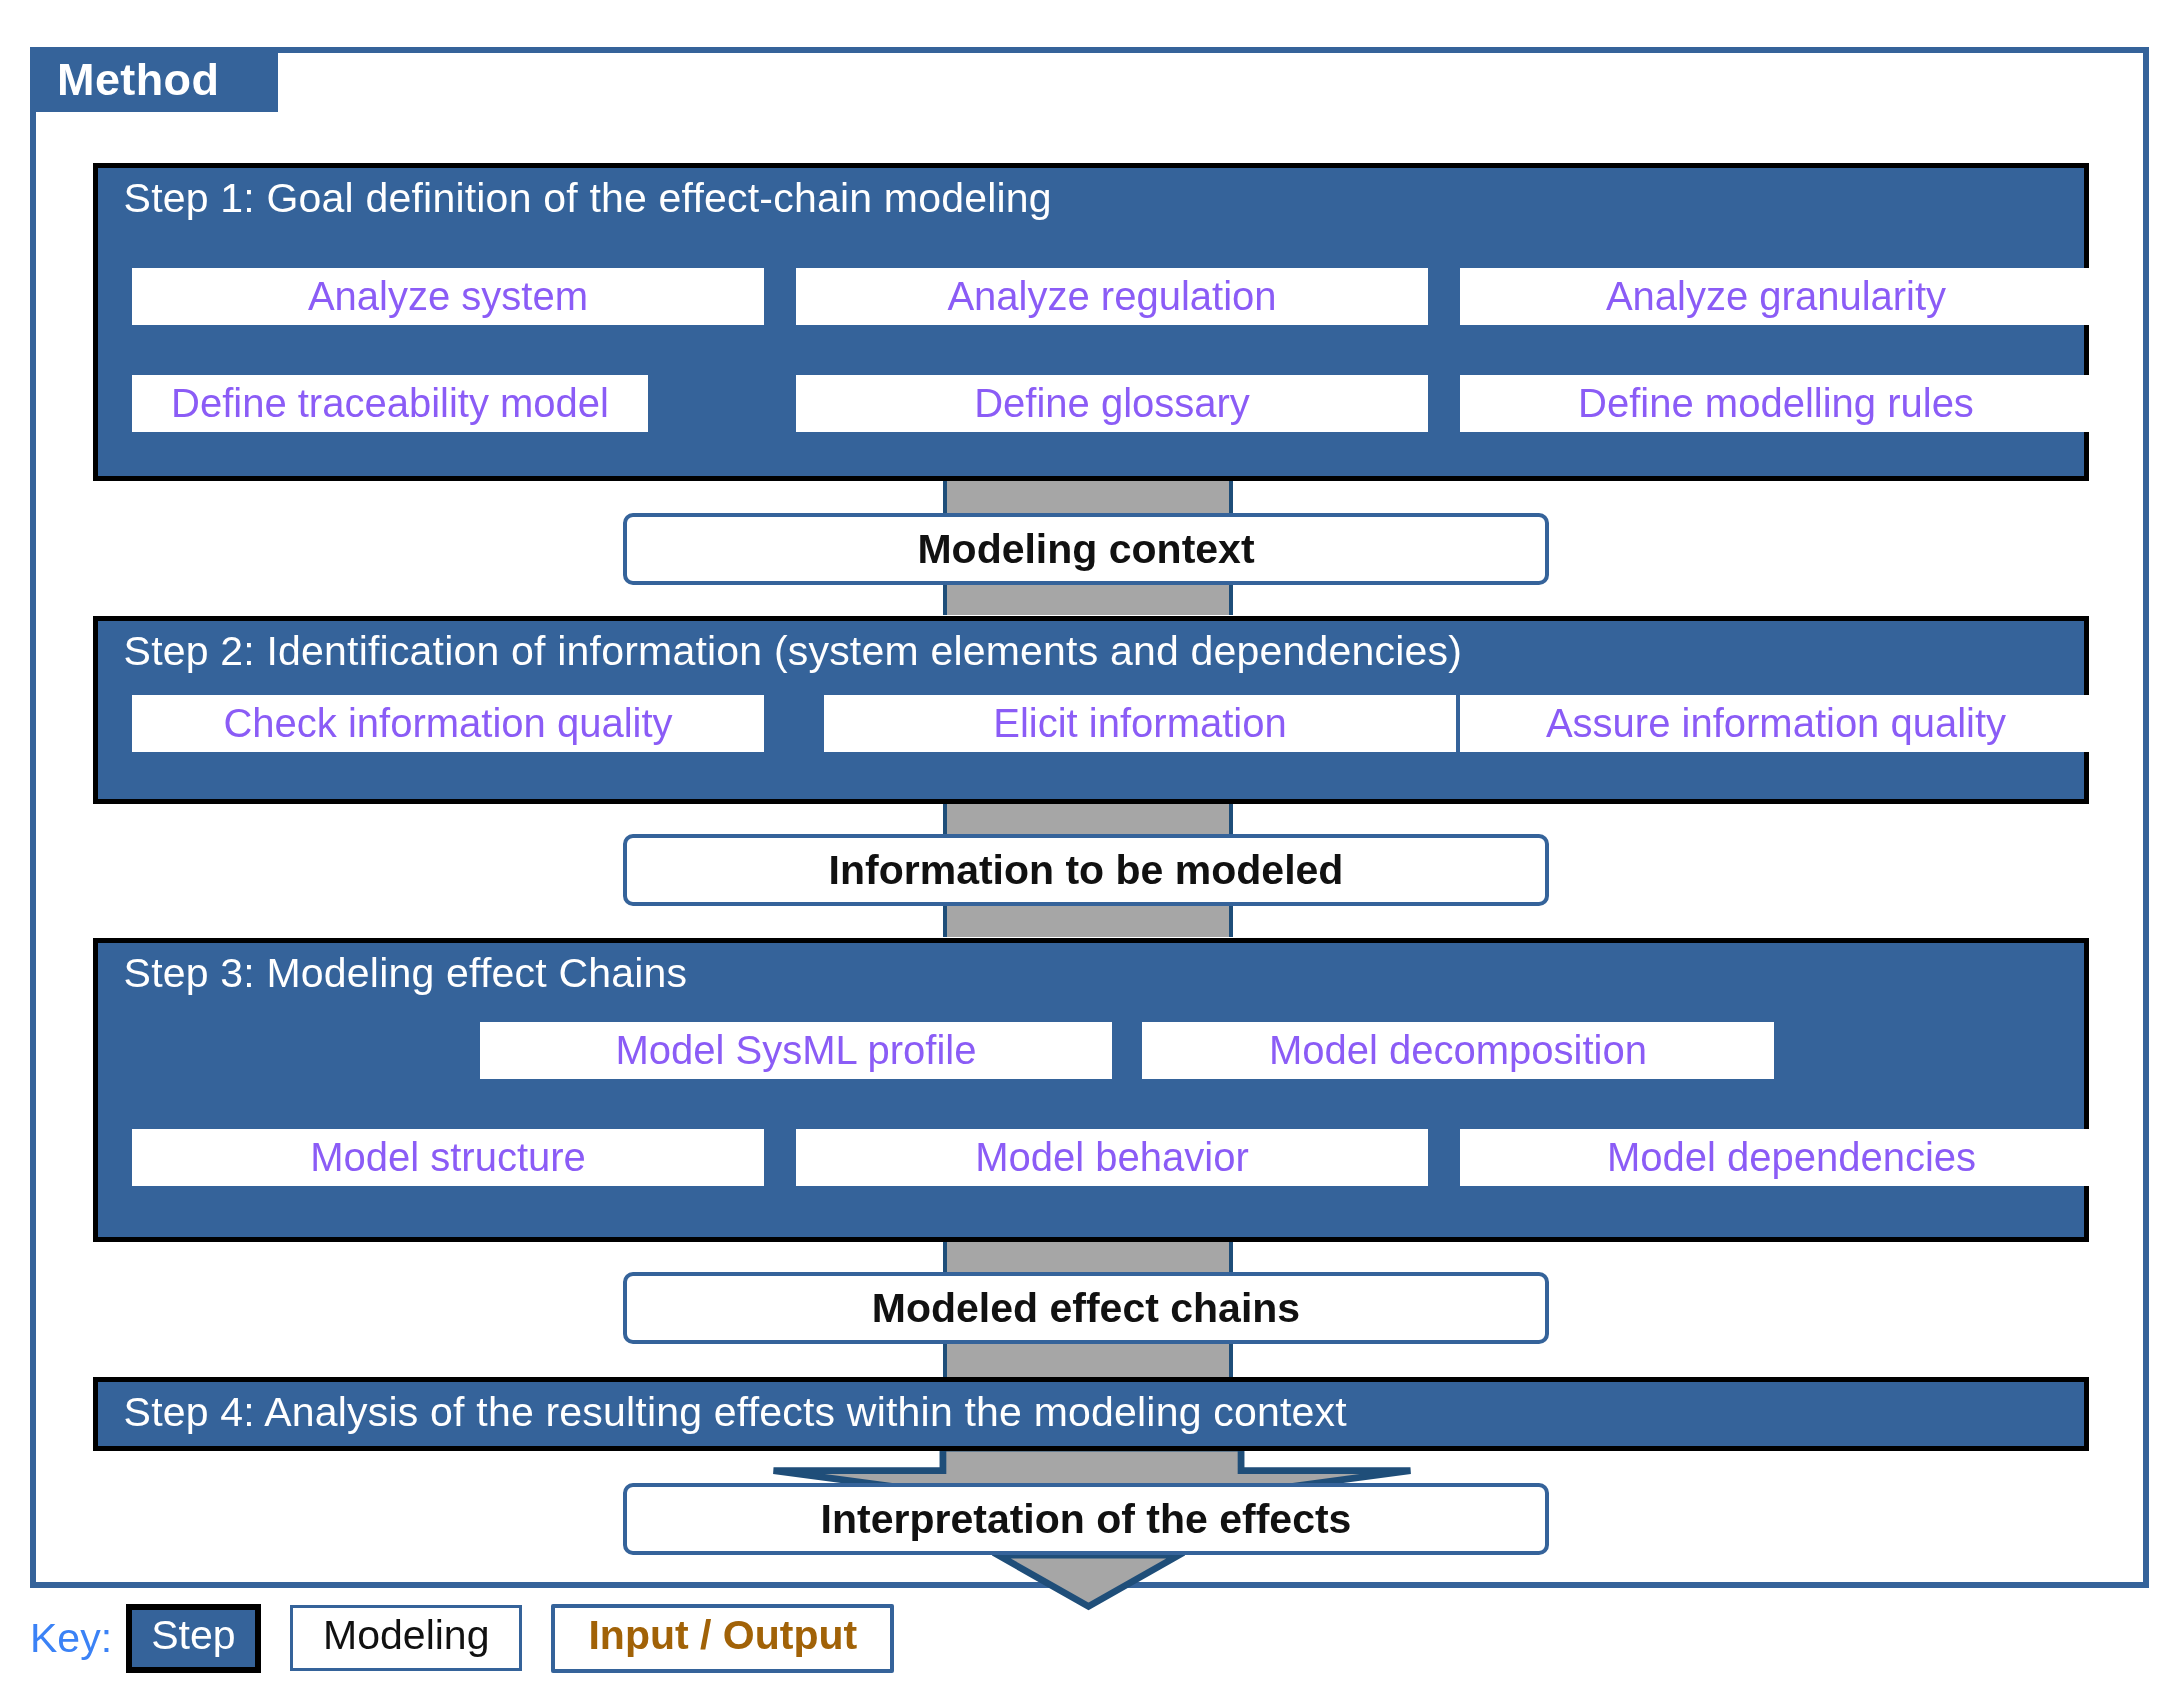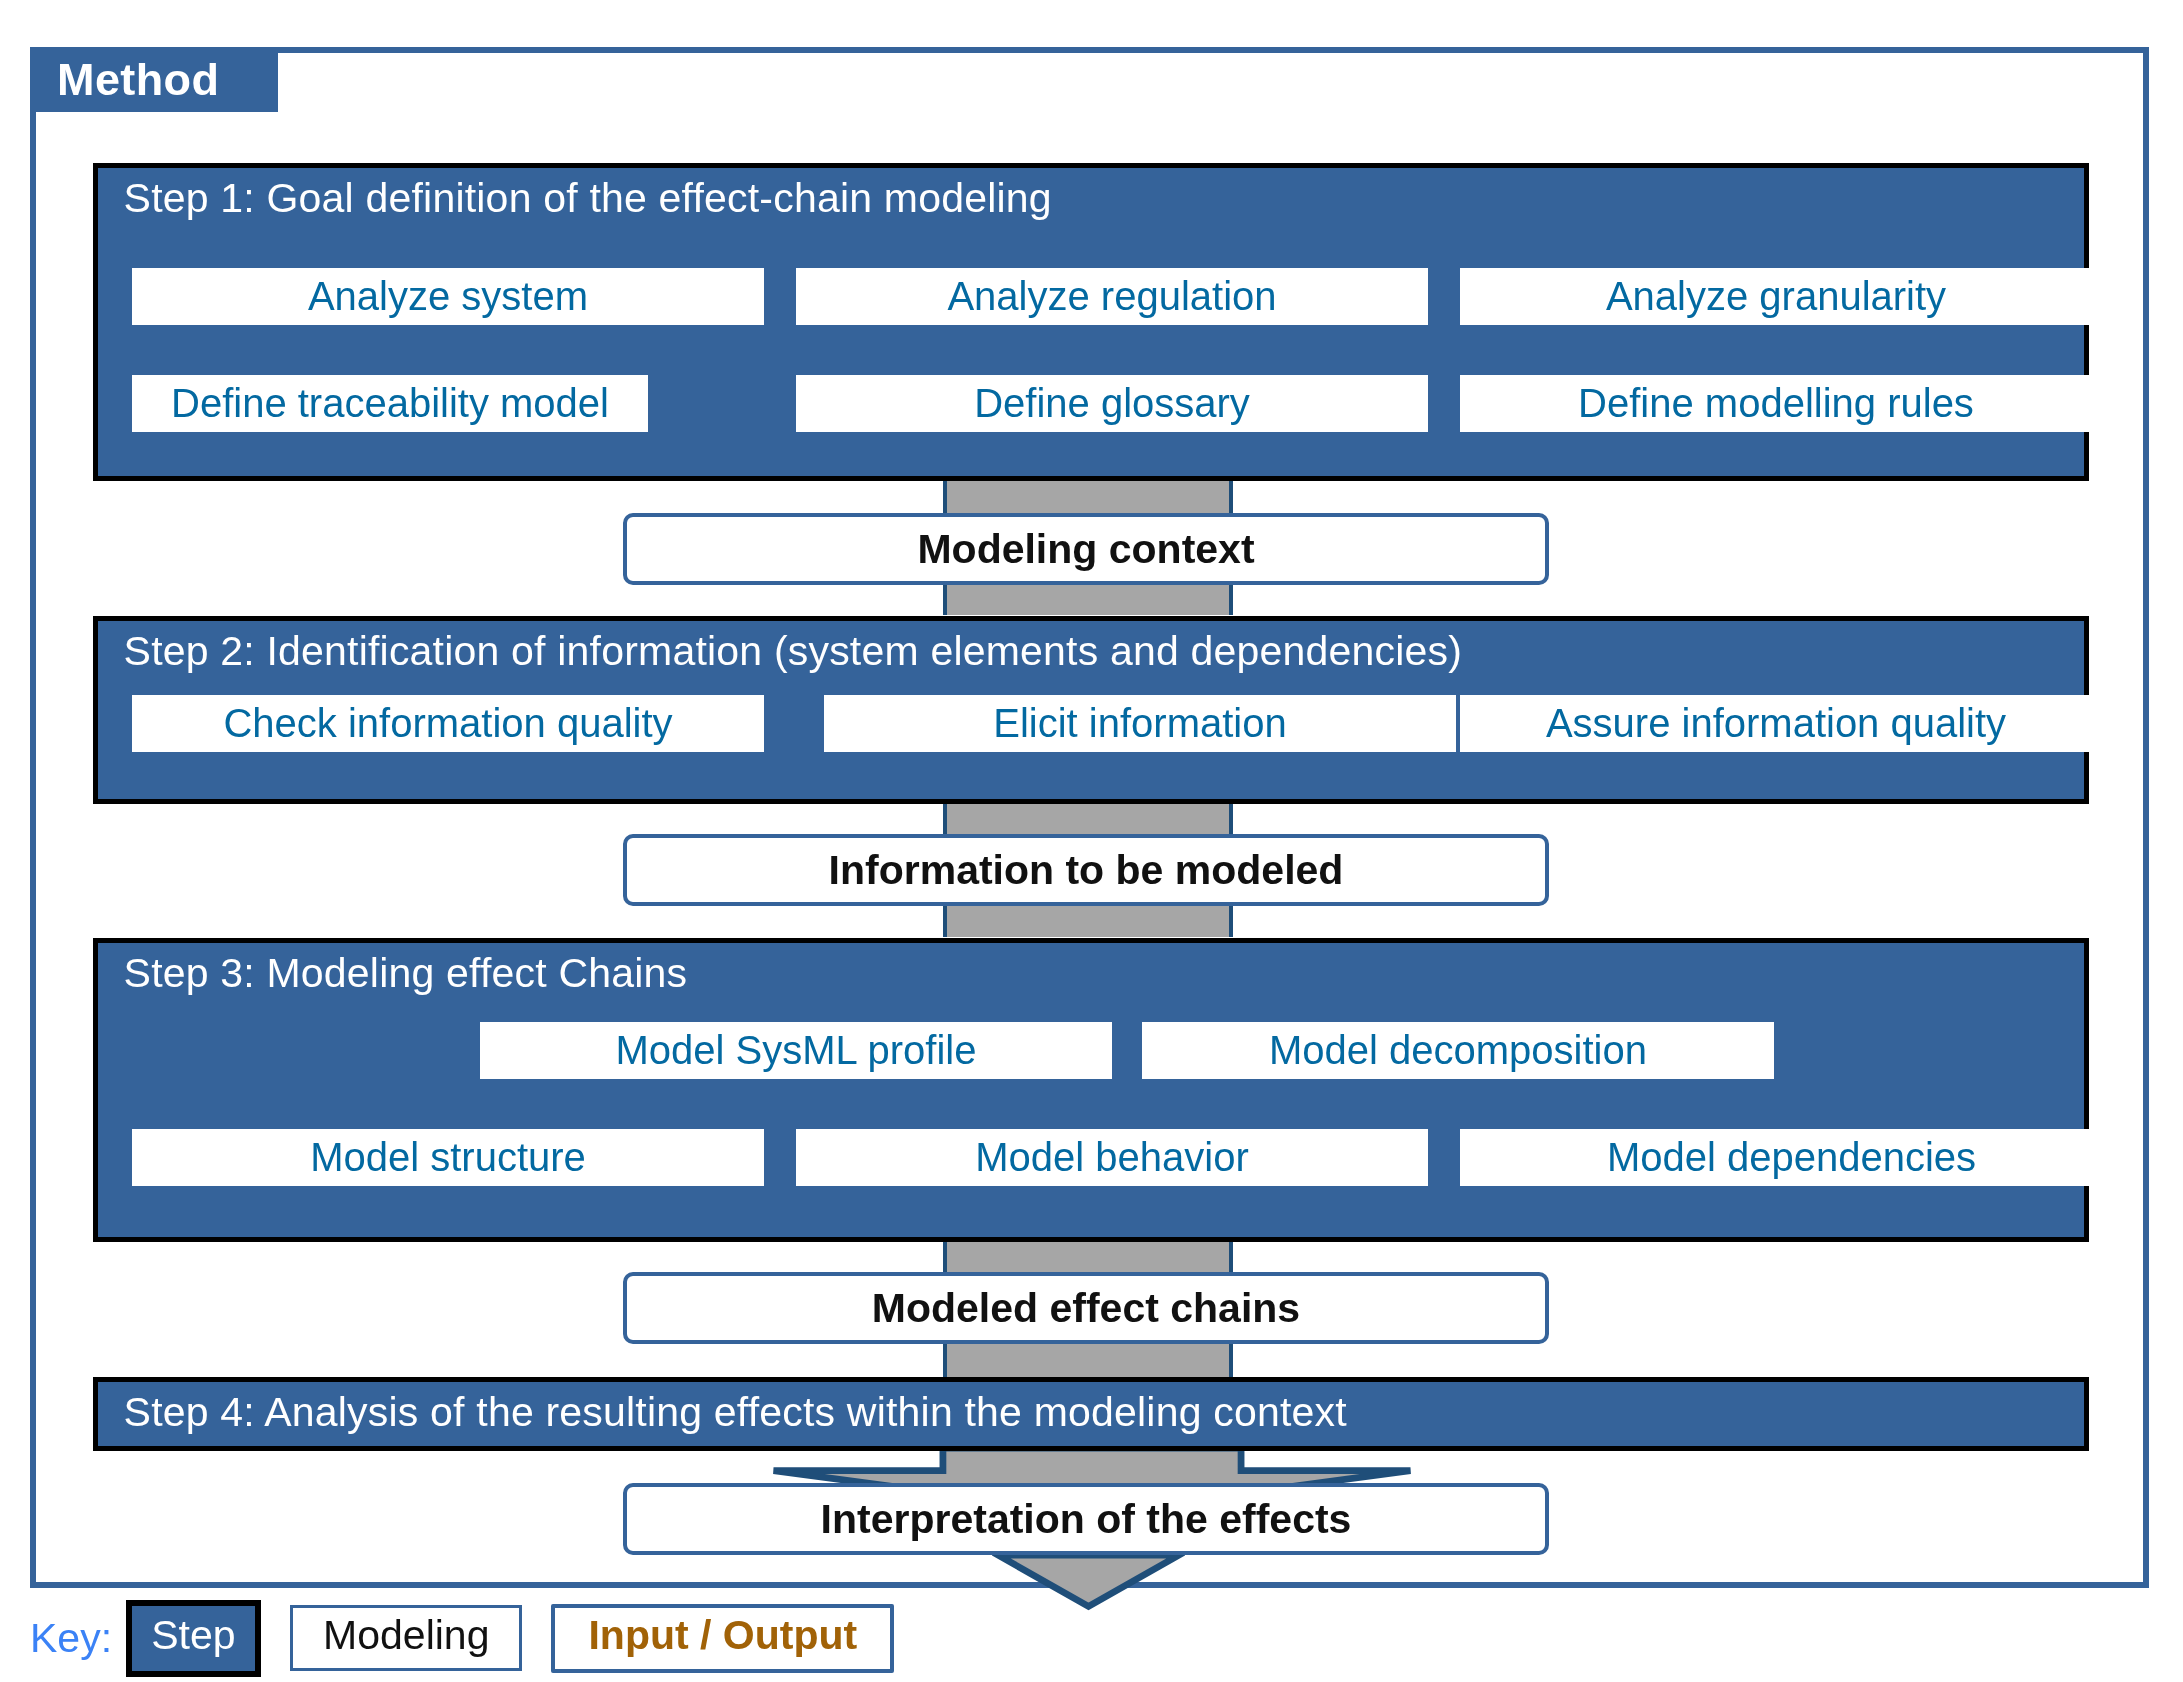--- a/index.html
+++ b/index.html
@@ -61,21 +61,21 @@
     white-space: nowrap;
     line-height: 1.08;
   }
 
   
   .activity {
     position: absolute;
     background: #ffffff;
     border: 2.3px solid #ffffff;
     box-sizing: border-box;
-    color: #0369a1;
+    color: #8b5cf6;
     font-size: 40px;
     display: flex;
     align-items: center;
     justify-content: center;
     text-align: center;
     white-space: nowrap;
     height: 57px;
     z-index: 3;
   }
 
@@ -129,21 +129,21 @@
   .legend-step {
     background: #35639A;
     border: 6px solid #000000;
     color: #ffffff;
     font-size: 41px;
     padding: 1.5px 19.6px 6px 19.6px;
     box-sizing: border-box;
     display: flex;
     align-items: center;
     justify-content: center;
-    height: 77px;
+    height: 69px;
     margin-right: 29px;
   }
   .legend-activity {
     background: #ffffff;
     border: 3.8px solid #35639A;
     color: #111111;
     font-size: 41px;
     padding: 1.5px 30px 6px 30px;
     box-sizing: border-box;
     display: flex;

